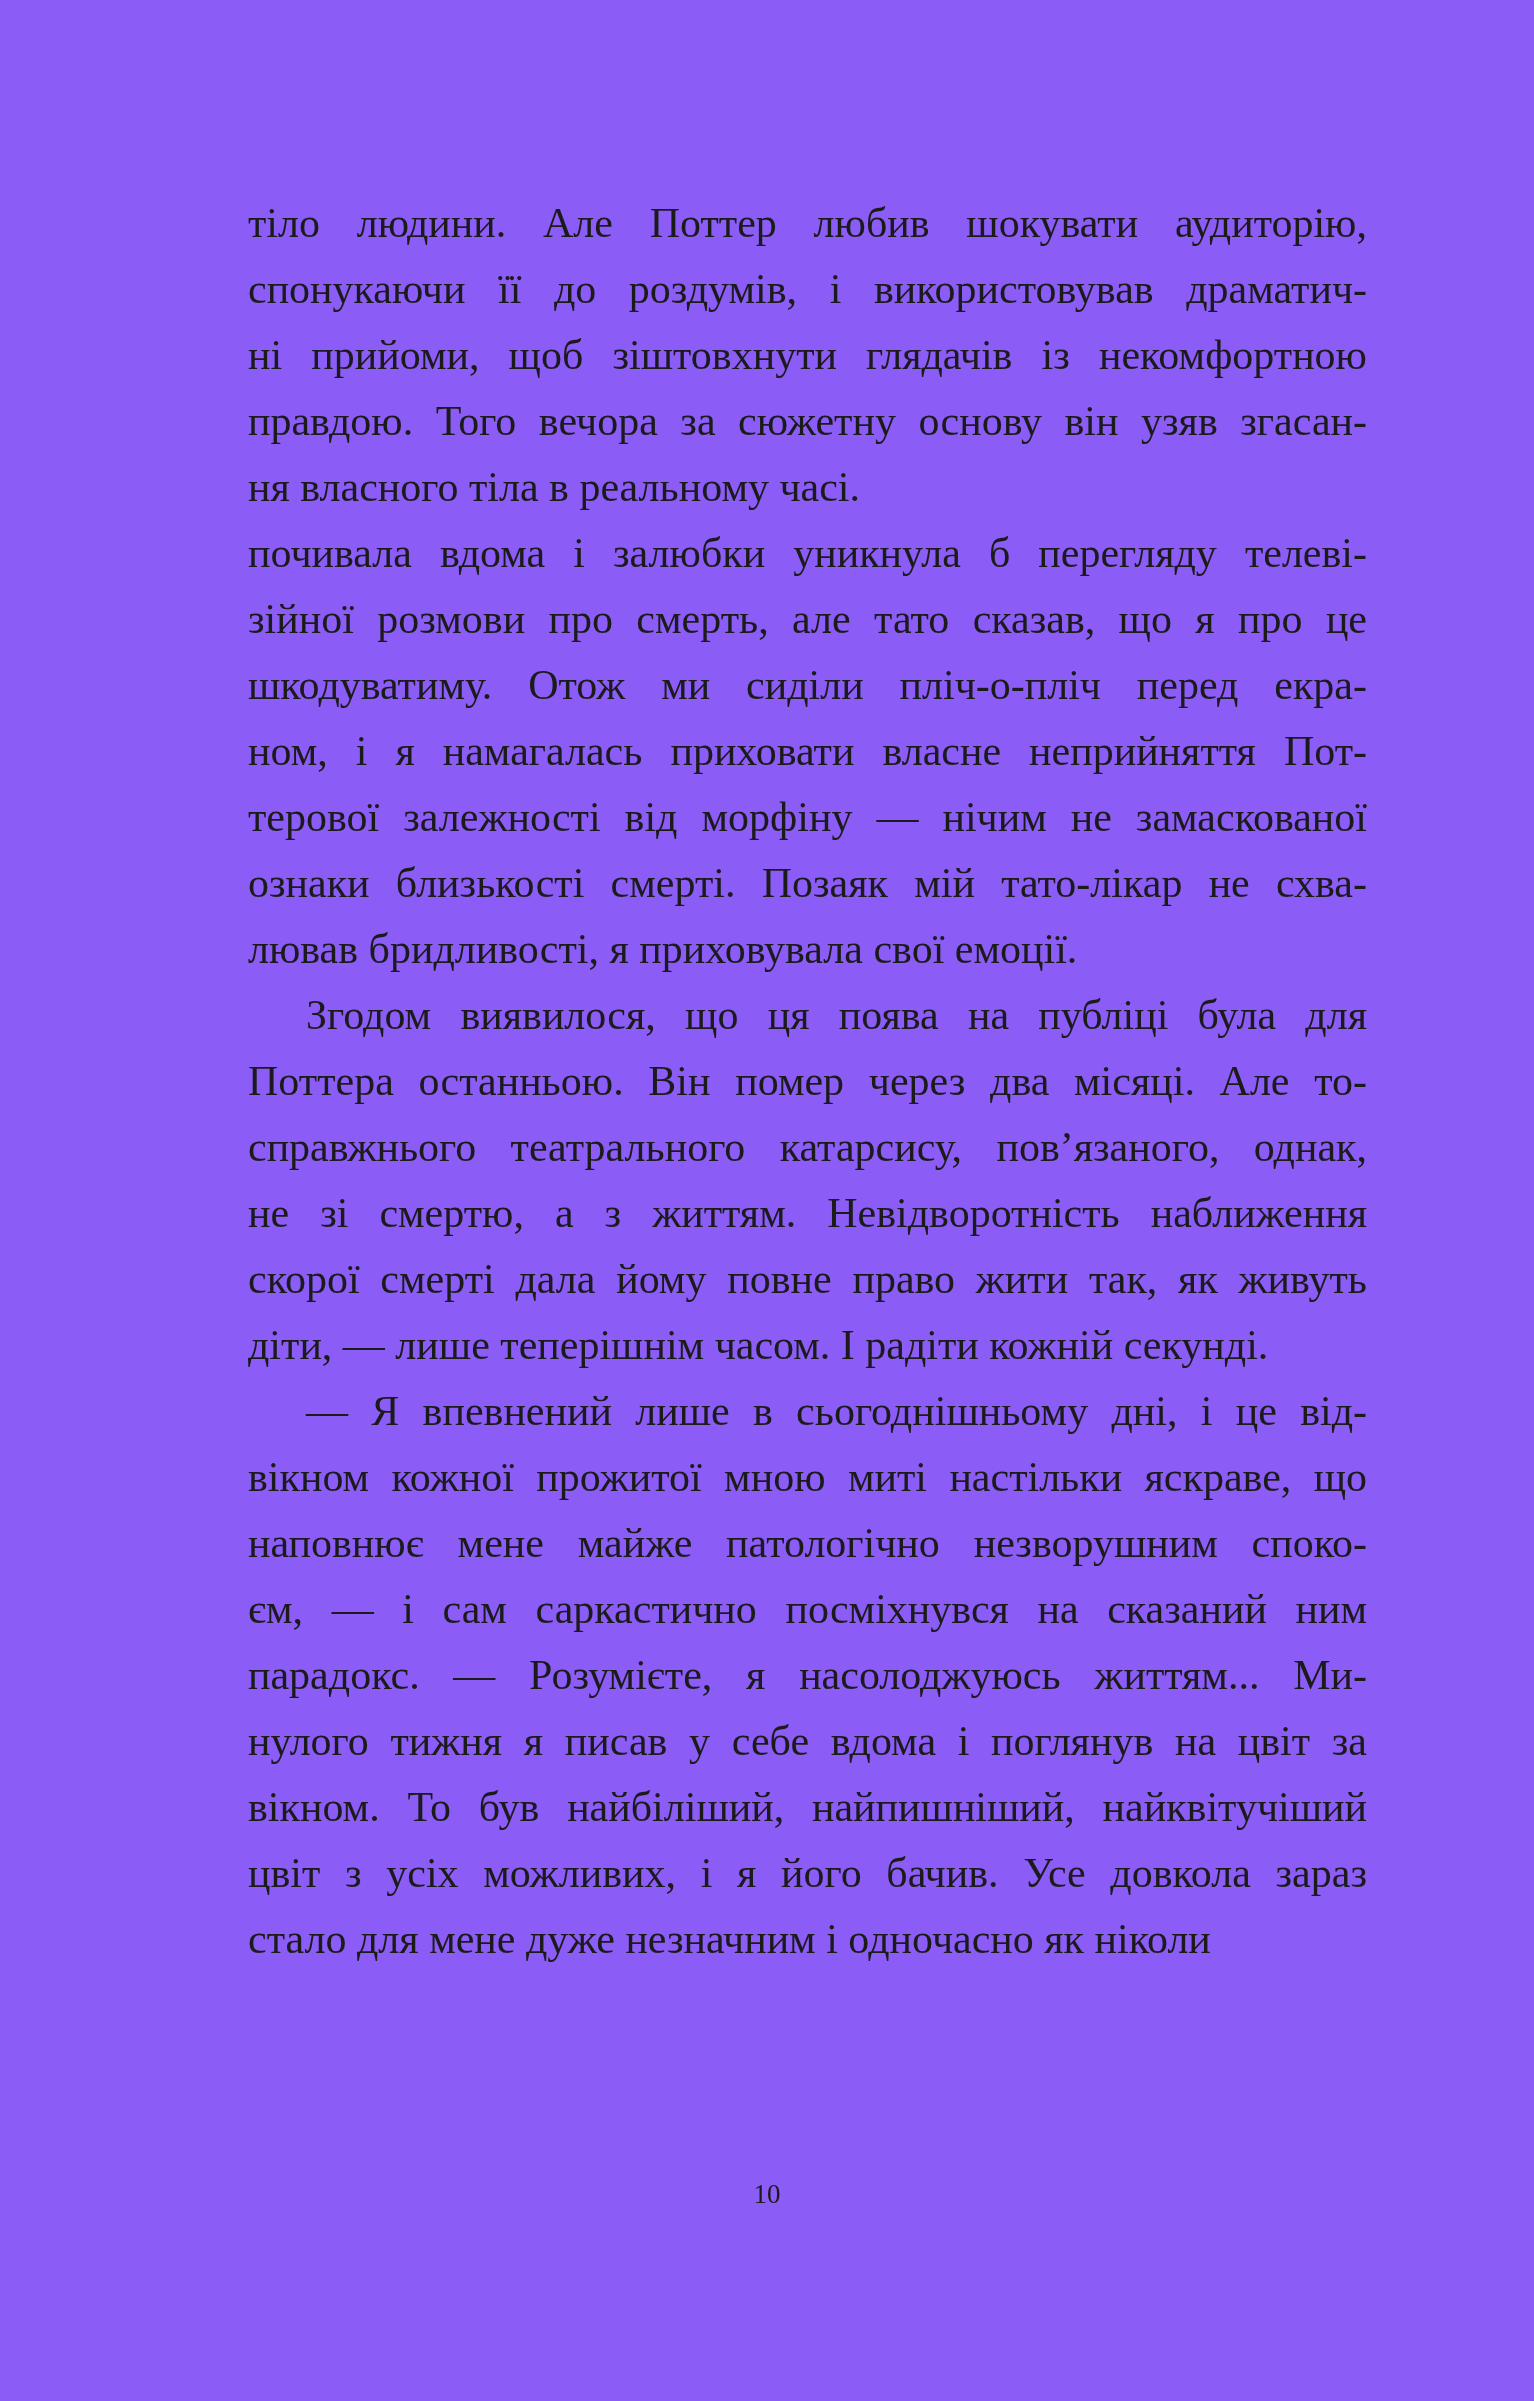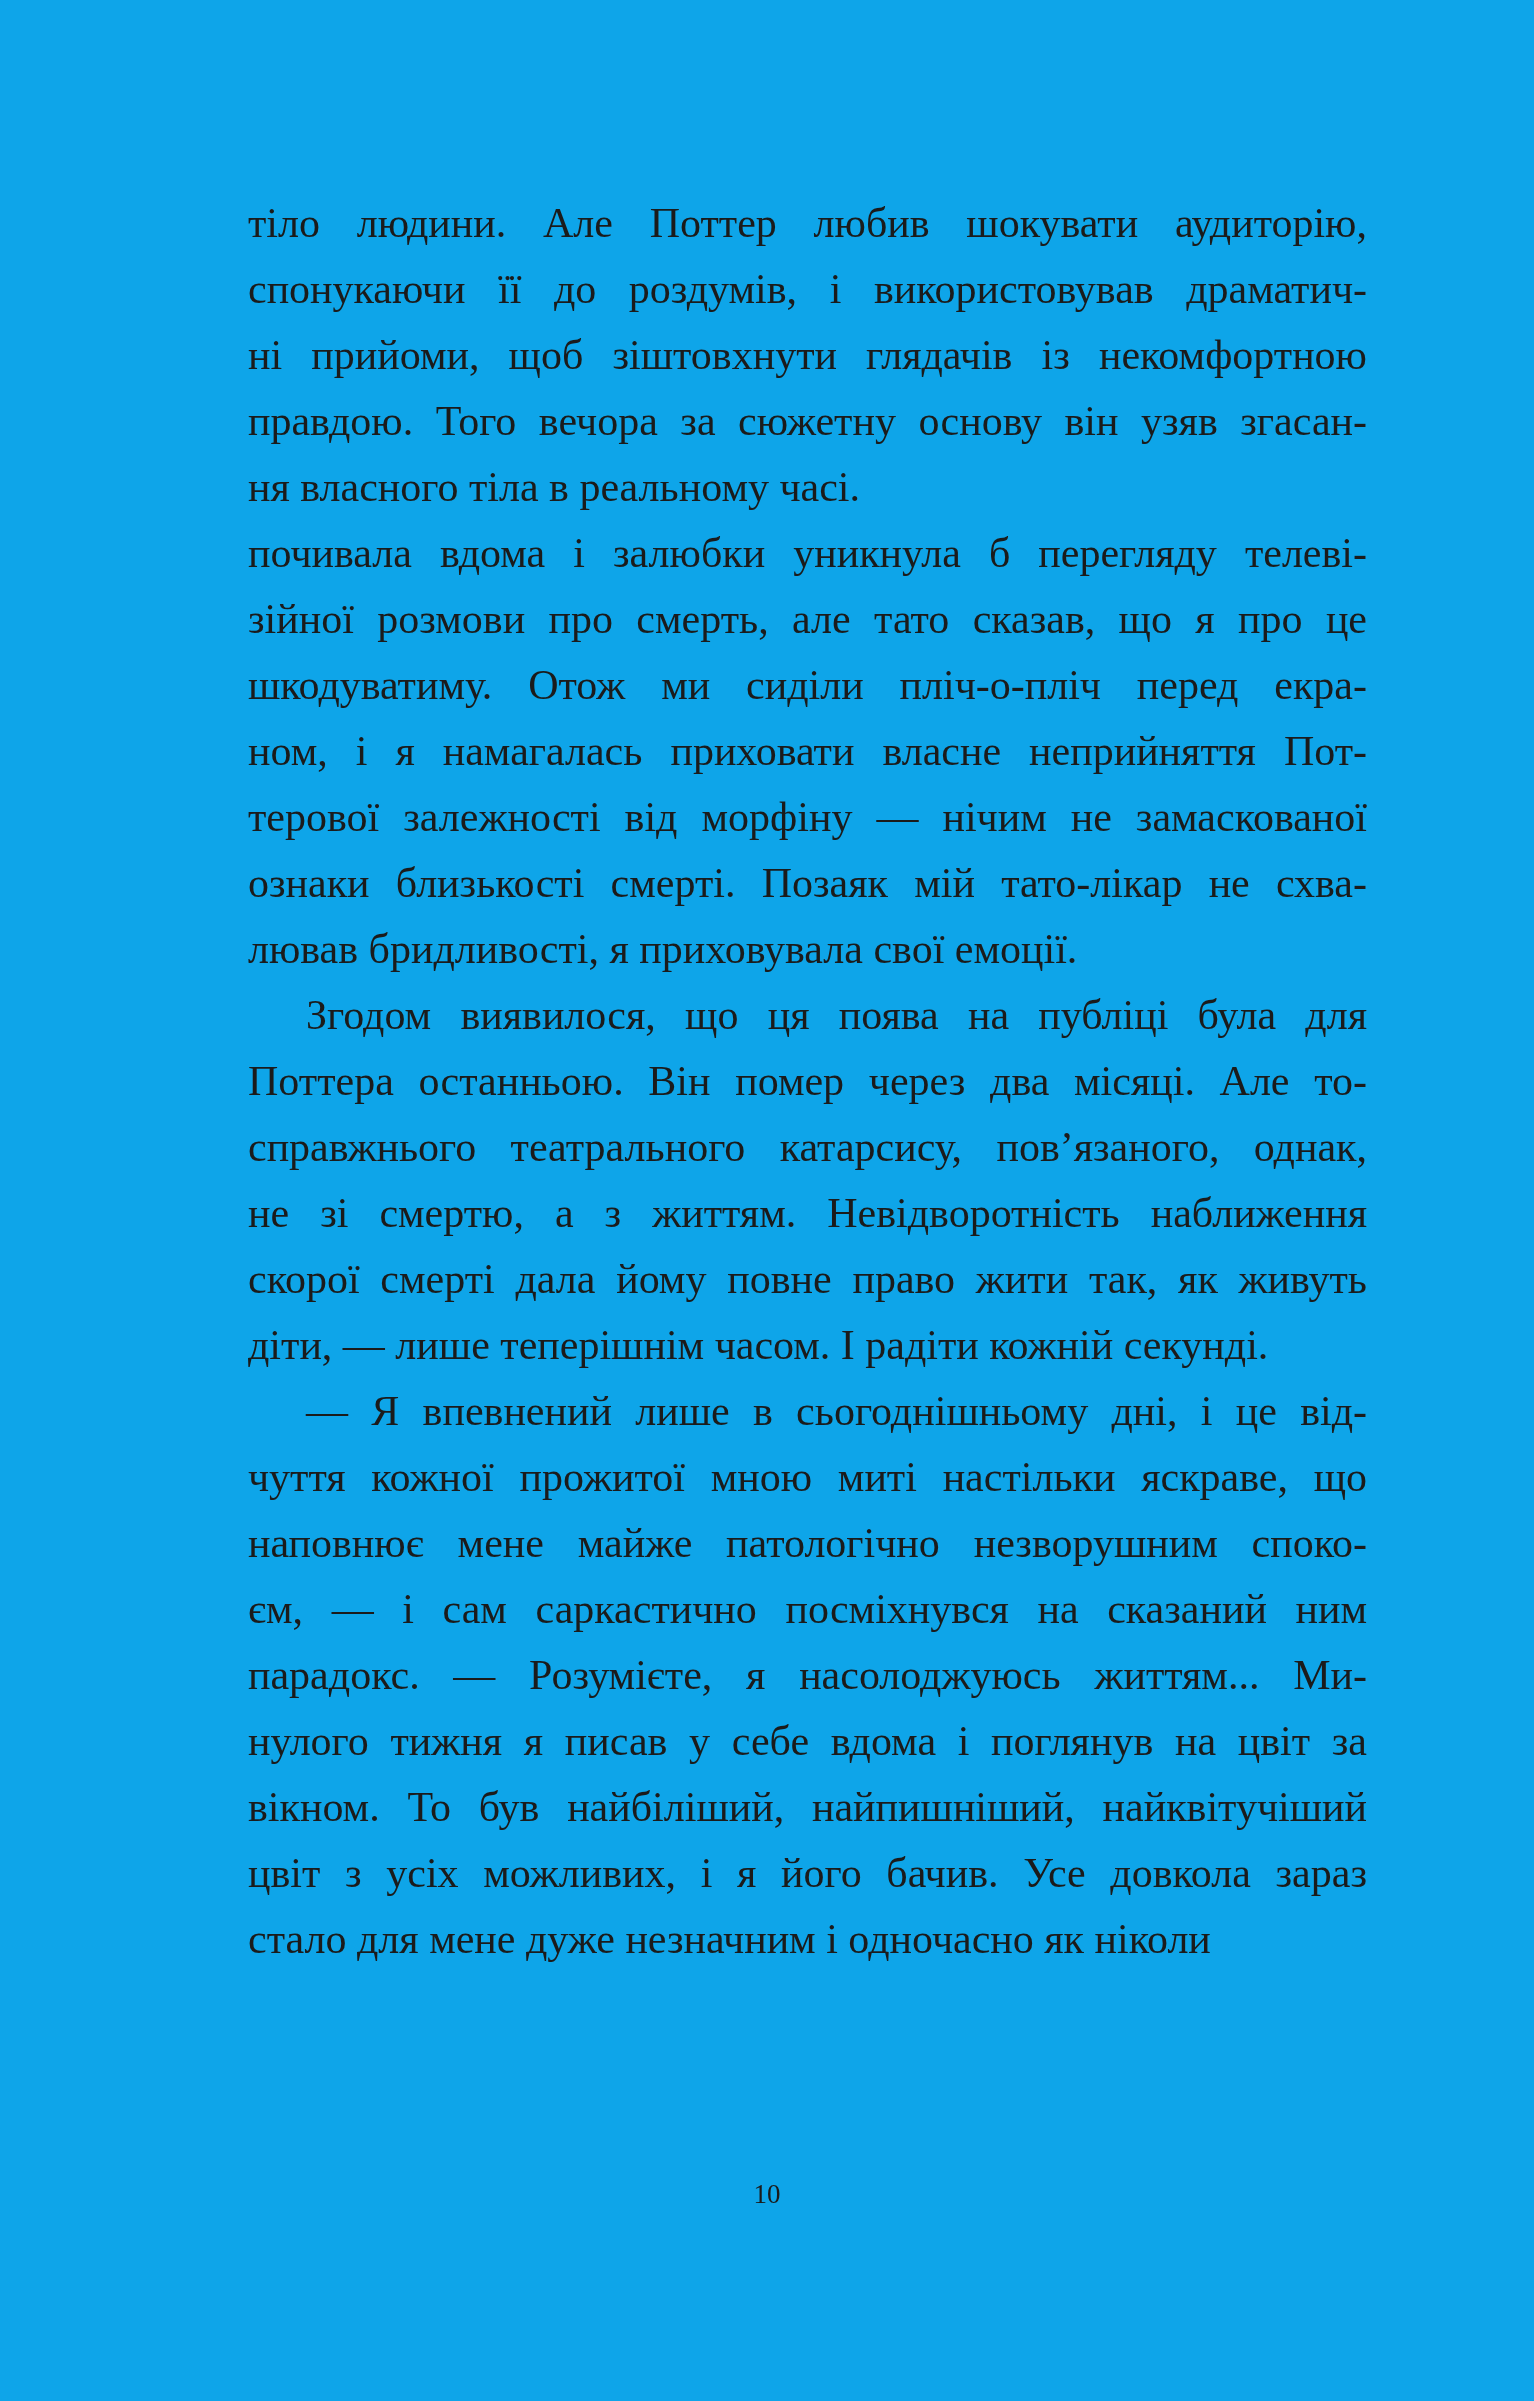--- a/index.html
+++ b/index.html
@@ -11,21 +11,21 @@
     width: 1534px;
     height: 2401px;
     font-family: "Liberation Serif", "DejaVu Serif", serif;
     color: #1b1b1b;
     position: relative;
     overflow: hidden;
   }
   .book-page {
     position: absolute;
     inset: 0;
-    background: #0ea5e9;
+    background: #8b5cf6;
   }
   .text-block {
     position: absolute;
     left: 248px;
     top: 190px;
     width: 1119px;
     font-size: 42px;
     line-height: 66px;
   }
   .paragraph {
@@ -79,21 +79,21 @@
       <div class="paragraph indent">
         <div class="line first">Згодом виявилося, що ця поява на публіці була для</div>
         <div class="line">Поттера останньою. Він помер через два місяці. Але то-</div>
         <div class="line">справжнього театрального катарсису, пов’язаного, однак,</div>
         <div class="line">не зі смертю, а з життям. Невідворотність наближення</div>
         <div class="line">скорої смерті дала йому повне право жити так, як живуть</div>
         <div class="line last">діти, — лише теперішнім часом. І радіти кожній секунді.</div>
       </div>
       <div class="paragraph indent">
         <div class="line first">— Я впевнений лише в сьогоднішньому дні, і це від-</div>
-        <div class="line">чуття кожної прожитої мною миті настільки яскраве, що</div>
+        <div class="line">вікном кожної прожитої мною миті настільки яскраве, що</div>
         <div class="line">наповнює мене майже патологічно незворушним споко-</div>
         <div class="line">єм, — і сам саркастично посміхнувся на сказаний ним</div>
         <div class="line">парадокс. — Розумієте, я насолоджуюсь життям... Ми-</div>
         <div class="line">нулого тижня я писав у себе вдома і поглянув на цвіт за</div>
         <div class="line">вікном. То був найбіліший, найпишніший, найквітучіший</div>
         <div class="line">цвіт з усіх можливих, і я його бачив. Усе довкола зараз</div>
         <div class="line last">стало для мене дуже незначним і одночасно як ніколи</div>
       </div>
     </div>
   <div class="page-number">10</div>

